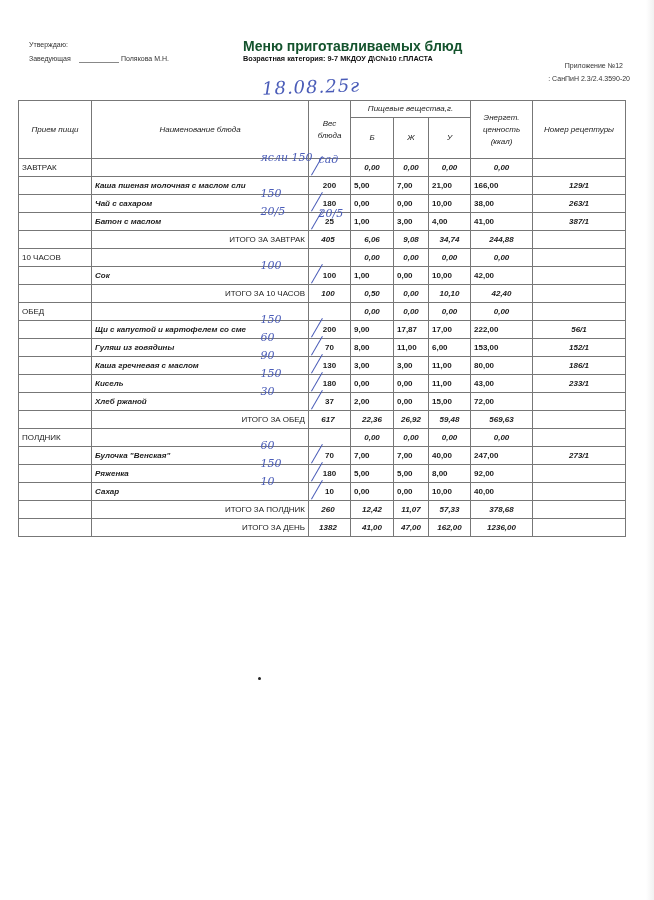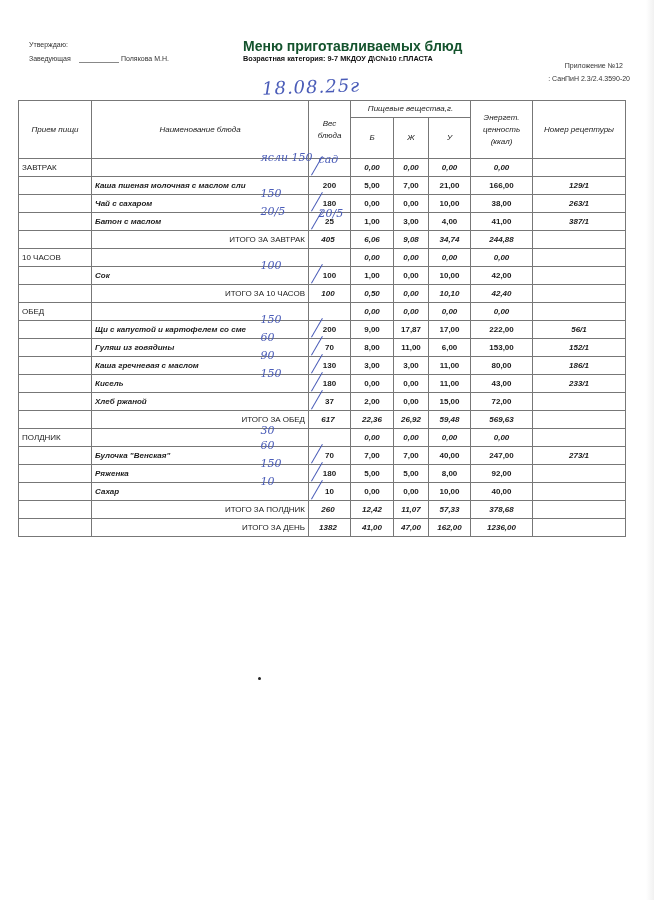--- a/index.html
+++ b/index.html
@@ -18,21 +18,21 @@
              font-family:"DejaVu Serif", serif; letter-spacing:1px; transform:rotate(-2deg); }
 
   table.menu { position:absolute; left:18px; top:100px; border-collapse:collapse;
                table-layout:fixed; width:607px; font-size:8px; }
   table.menu td { border:1px solid #777; padding:0 3px; height:17px; overflow:hidden;
                   white-space:nowrap; vertical-align:middle; }
   table.menu tr.hdr td { height:28px; font-style:italic; text-align:center; color:#222; font-size:8px; white-space:normal; line-height:12px; }
   .c-meal { text-align:left; color:#222; }
   .c-dish { font-weight:bold; font-style:italic; text-align:left; }
   .c-total { font-weight:normal; text-align:right; }
-  .num { text-align:center; font-weight:bold;margin-left:24px; }
+  .num { text-align:left; font-weight:bold;margin-left:24px; }
   .num-i { text-align:center; font-weight:bold; font-style:italic; }
   .recipe { text-align:center; font-style:italic; font-weight:bold; }
   .r-weight { text-align:center; font-weight:bold; }
   .r-weight-i { text-align:center; font-weight:bold; font-style:italic; padding-right:6px !important; }
   .meal-header td { height:16px; }
   .hw { position:absolute; color:#4a5cb8; font-style:italic; font-family:"DejaVu Serif", serif; font-size:11px; }
   .slash { position:absolute; width:1px; background:#4a5cb8; transform-origin:bottom left; }
   .dot { position:absolute; width:3px; height:3px; background:#222; border-radius:50%; }
   .edge { position:absolute; right:0; top:0; width:8px; height:900px;
           background:linear-gradient(to right, #ffffff, #f1f1f1); }
@@ -301,21 +301,21 @@
     <div class="hw" style="left: 260.5px; top: 258.5px;">100</div>
     <div class="slash" style="height: 22px; left: 310.5px; top: 260.5px; transform: rotate(30deg);"></div>
     <div class="hw" style="left: 260.5px; top: 312.5px;">150</div>
     <div class="slash" style="height: 22px; left: 310.5px; top: 314.5px; transform: rotate(30deg);"></div>
     <div class="hw" style="left: 260.5px; top: 330.5px;">60</div>
     <div class="slash" style="height: 22px; left: 310.5px; top: 332.5px; transform: rotate(30deg);"></div>
     <div class="hw" style="left: 260.5px; top: 348.5px;">90</div>
     <div class="slash" style="height: 22px; left: 310.5px; top: 350.5px; transform: rotate(30deg);"></div>
     <div class="hw" style="left: 260.5px; top: 366.5px;">150</div>
     <div class="slash" style="height: 22px; left: 310.5px; top: 368.5px; transform: rotate(30deg);"></div>
-    <div class="hw" style="left: 260.5px; top: 384.5px; margin-top: 39px;">30</div>
+    <div class="hw" style="left: 260.5px; top: 384.5px;">30</div>
     <div class="slash" style="height: 22px; left: 310.5px; top: 386.5px; transform: rotate(30deg);"></div>
     <div class="hw" style="left: 260.5px; top: 438.5px;">60</div>
     <div class="slash" style="height: 22px; left: 310.5px; top: 440.5px; transform: rotate(30deg);"></div>
     <div class="hw" style="left: 260.5px; top: 456.5px;">150</div>
     <div class="slash" style="height: 22px; left: 310.5px; top: 458.5px; transform: rotate(30deg);"></div>
     <div class="hw" style="left: 260.5px; top: 474.5px;">10</div>
     <div class="slash" style="height: 22px; left: 310.5px; top: 476.5px; transform: rotate(30deg);"></div>
   </div>
 
 <div class="dot" style="left:258px;top:677px"></div>

